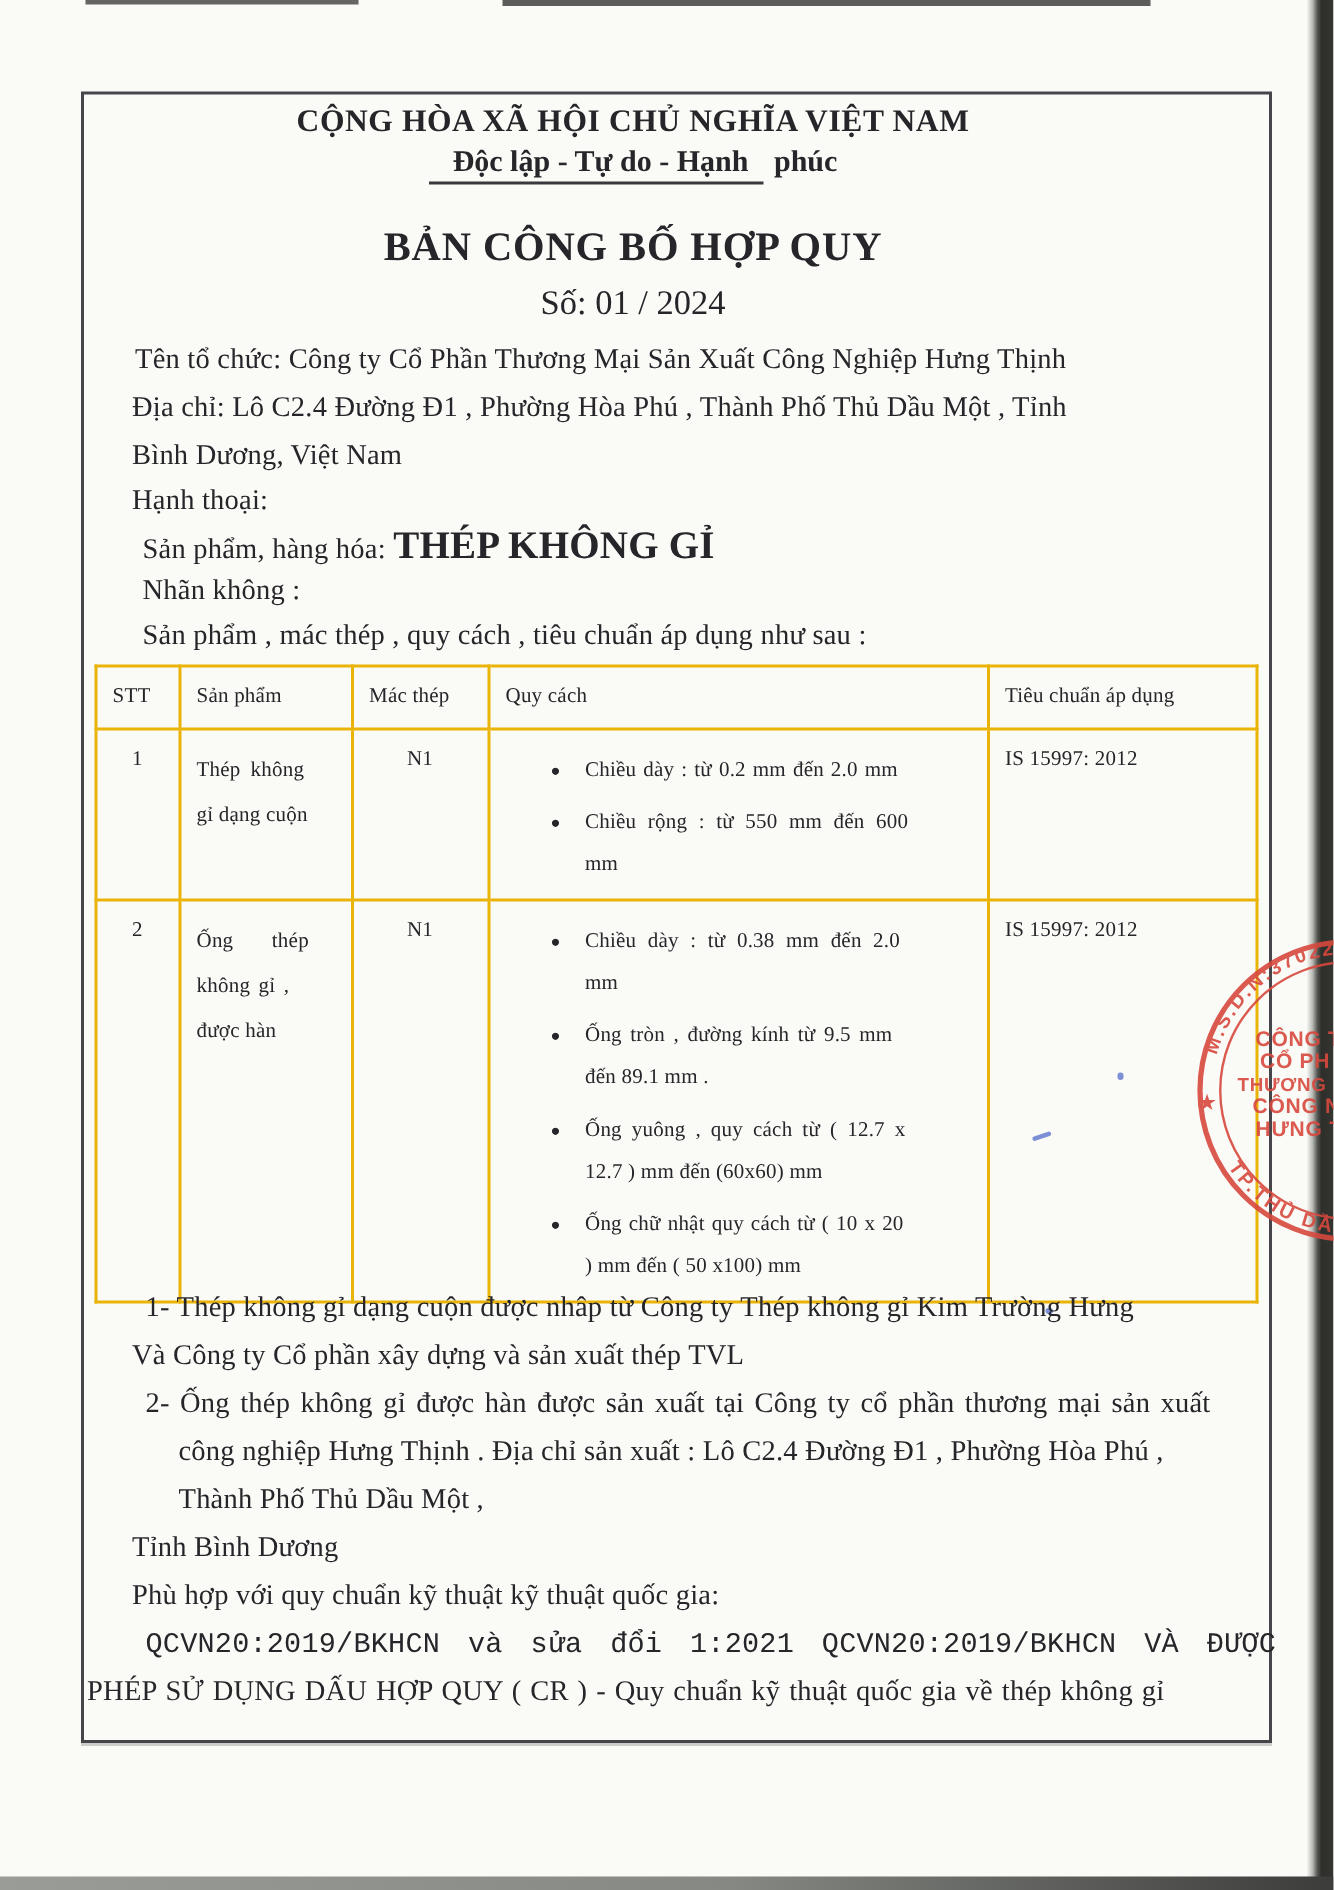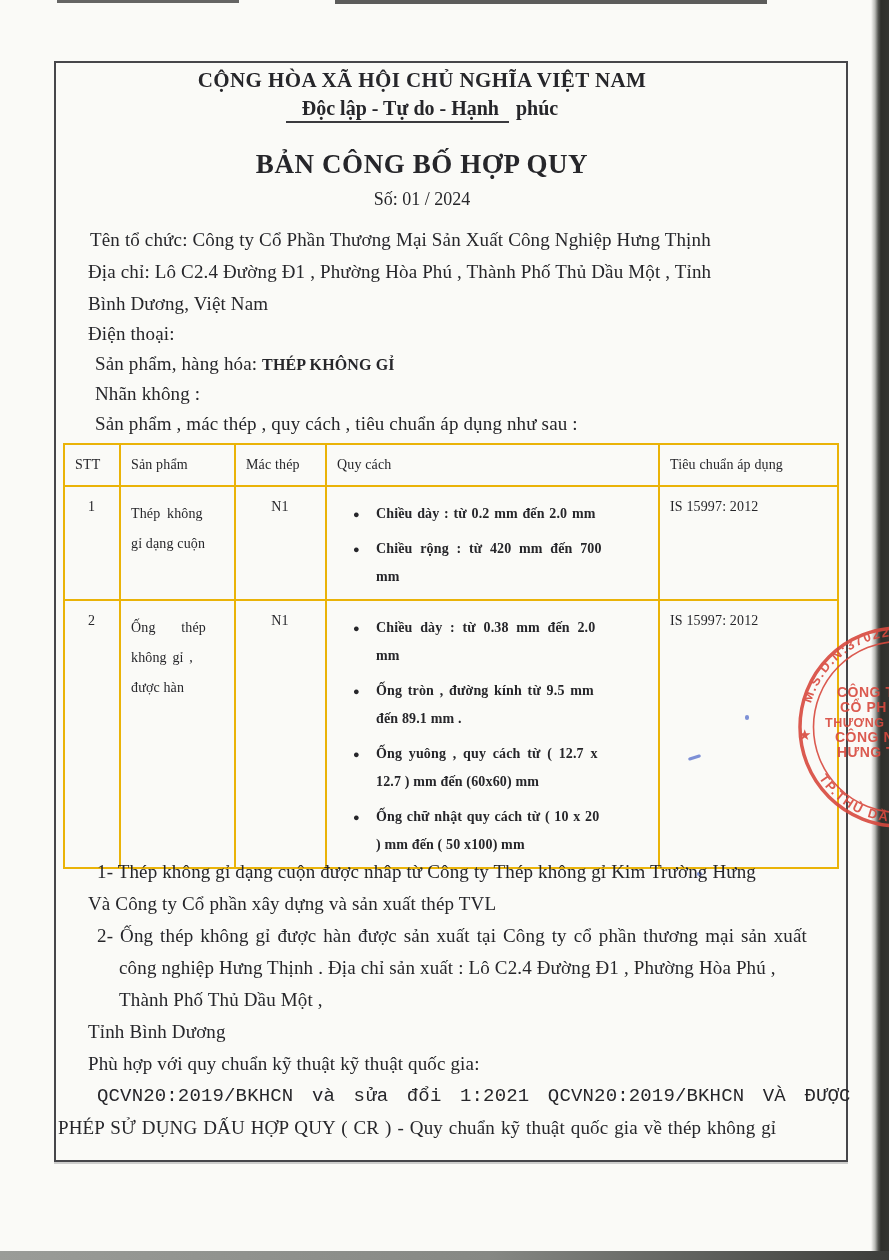--- a/index.html
+++ b/index.html
@@ -23,34 +23,34 @@
   
   .frame{left:54px;top:61px;width:790px;height:1097px;border:2px solid #46464a;
     box-shadow:0 2px 0 rgba(70,70,74,.25);}
   
   .c-line{left:54px;width:736px;text-align:center;white-space:nowrap;}
   .national{top:68px;font-size:21px;font-weight:bold;letter-spacing:.4px;}
   .motto{top:97px;font-size:20px;font-weight:bold;}
   .motto .u{display:inline-block;border-bottom:2.5px solid #3a3a3e;padding:0 10px 1px 16px;}
   .motto .tail{margin-left:7px;}
   .doc-title{top:149px;font-size:27px;font-weight:bold;letter-spacing:.6px;}
-  .doc-number{top:189px;font-size:18px;}
+  .doc-number{top:189px;font-size:23px;}
   
   .tline{font-size:19px;line-height:28px;white-space:nowrap;letter-spacing:.15px;}
   .bold{font-weight:bold;}
   
   table.spec{border-collapse:collapse;table-layout:fixed;width:774px;}
   table.spec td,table.spec th{border:2px solid #eab308;font-size:14px;font-weight:normal;
     vertical-align:top;letter-spacing:.15px;}
   table.spec th{height:40px;text-align:left;padding:0 0 0 10px;vertical-align:middle;}
   th.cc,td.cc{text-align:center;padding-left:0;}
   td.pt{padding-top:12px;}
   .name-lines div{line-height:30px;}
   .ws2{word-spacing:2px;} .ws3{word-spacing:3px;} .ws4{word-spacing:4px;} .ws14{word-spacing:22px;} .ws7{word-spacing:7px;} .ws1{word-spacing:1px;}
-  ul.specs{margin:12px 0 0 0;padding:0 8px 0 23px;list-style:none;font-weight:bold;}
+  ul.specs{margin:12px 0 0 14px;padding:0 8px 0 23px;list-style:none;}
   ul.specs li{position:relative;padding-left:25px;margin-bottom:7px;line-height:28px;}
   ul.specs li::before{content:'●';position:absolute;left:2px;top:0;font-size:11px;line-height:28px;color:#26262a;}
   
   .note{font-size:19px;line-height:28px;white-space:nowrap;letter-spacing:.15px;}
   
   .stamp-svg{left:780px;top:618px;}
   .stamp-svg text{font-family:"Liberation Sans","DejaVu Sans",sans-serif;}
 </style>
 </head>
 <body>
@@ -66,23 +66,23 @@
 <div class="abs frame"></div>
 
 <div class="abs c-line national">CỘNG HÒA XÃ HỘI CHỦ NGHĨA VIỆT NAM</div>
 <div class="abs c-line motto"><span class="u">Độc lập - Tự do - Hạnh</span><span class="tail">phúc</span></div>
 <div class="abs c-line doc-title">BẢN CÔNG BỐ HỢP QUY</div>
 <div class="abs c-line doc-number">Số: 01 / 2024</div>
 
 <div class="abs tline" style="left:90px;top:226px;">Tên tổ chức: Công ty Cổ Phần Thương Mại Sản Xuất Công Nghiệp Hưng Thịnh</div>
 <div class="abs tline" style="left:88px;top:258px;">Địa chỉ: Lô C2.4 Đường Đ1 , Phường Hòa Phú , Thành Phố Thủ Dầu Một , Tỉnh</div>
 <div class="abs tline" style="left:88px;top:290px;">Bình Dương, Việt Nam</div>
-<div class="abs tline" style="left:88px;top:320px;">Điện thoại:</div>
+<div class="abs tline" style="left:88px;top:320px;">Hạnh thoại:</div>
 
-<div class="abs tline" style="left:95px;top:350px;"><span>Sản phẩm, hàng hóa: </span><span class="bold" style="font-size:16px;">THÉP KHÔNG GỈ</span></div>
+<div class="abs tline" style="left:95px;top:350px;"><span>Sản phẩm, hàng hóa: </span><span class="bold" style="font-size:26px;">THÉP KHÔNG GỈ</span></div>
 <div class="abs tline" style="left:95px;top:380px;">Nhãn không :</div>
 <div class="abs tline" style="left:95px;top:410px;">Sản phẩm , mác thép , quy cách , tiêu chuẩn áp dụng như sau :</div>
 
 <table class="spec abs" style="left:63px;top:443px;">
   <colgroup>
       <col style="width:56px">
       <col style="width:115px">
       <col style="width:91px">
       <col style="width:333px">
       <col style="width:179px">
@@ -103,21 +103,21 @@
         <div class="ws3">Thép không</div>
         <div>gỉ dạng cuộn</div>
       </td>
       <td class="cc pt">N1</td>
       <td>
         <ul class="specs">
           <li>
             <div class="ws1">Chiều dày : từ 0.2 mm đến 2.0 mm</div>
           </li>
           <li>
-            <div class="ws4">Chiều rộng : từ 420 mm đến 700</div>
+            <div class="ws4">Chiều rộng : từ 550 mm đến 600</div>
             <div>mm</div>
           </li>
         </ul>
       </td>
       <td class="pt" style="padding-left:10px;">IS 15997: 2012</td>
     </tr>
     <tr style="height:236px;">
       <td class="cc pt">2</td>
       <td class="pt name-lines" style="padding-left:10px;padding-right:8px;">
         <div class="ws14">Ống thép</div>

